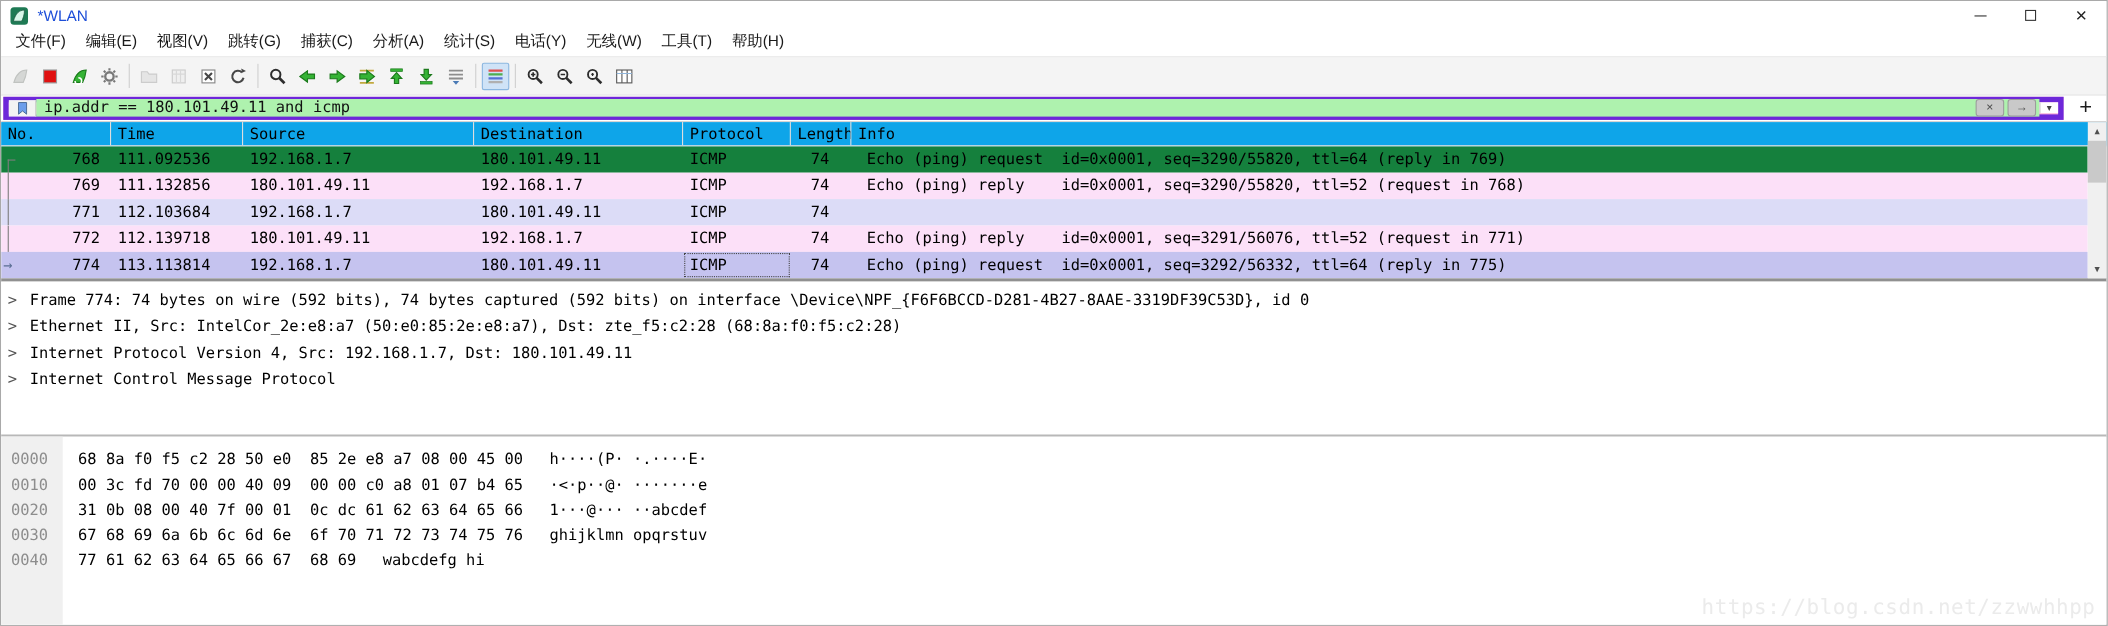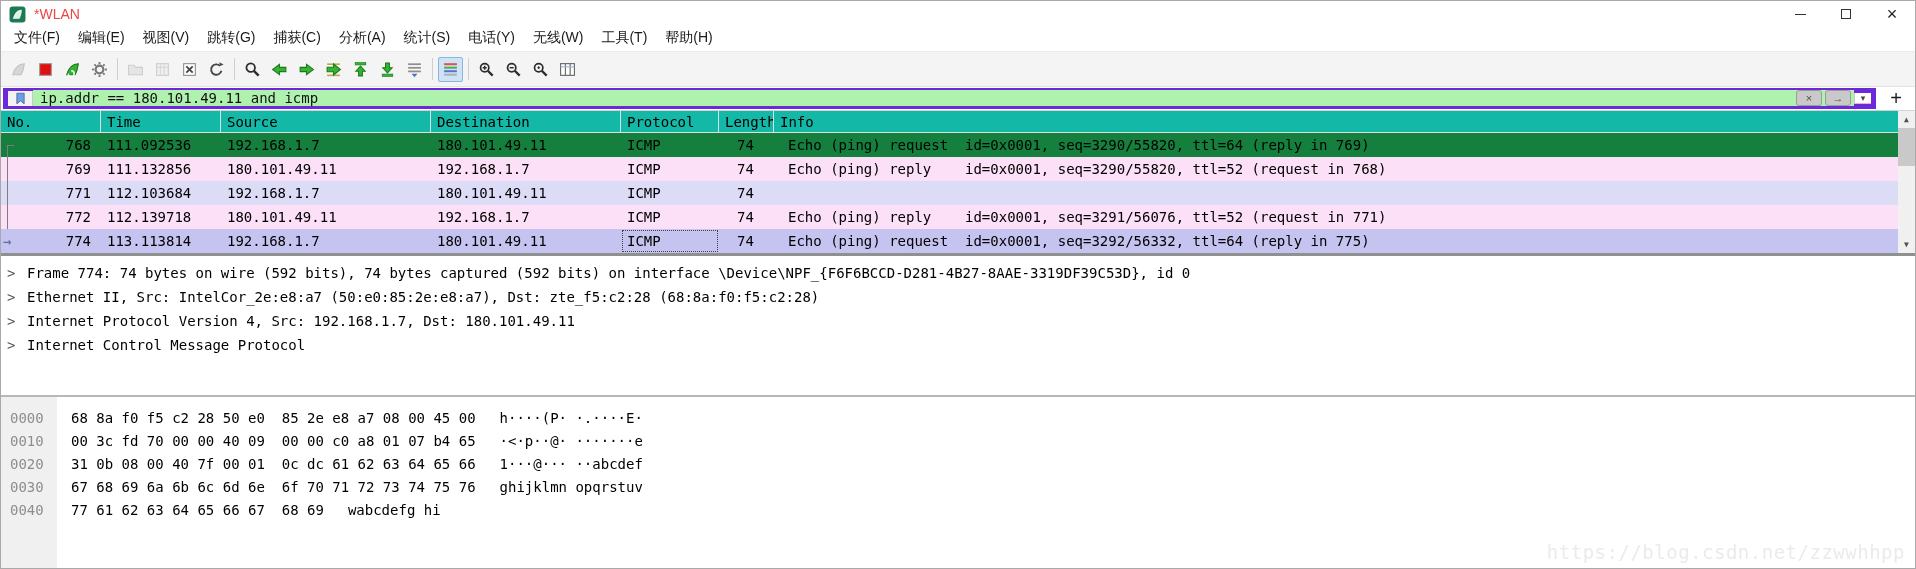--- a/index.html
+++ b/index.html
@@ -3,21 +3,21 @@
 <meta charset="utf-8">
 <style>
 *{box-sizing:border-box;margin:0;padding:0}
 html,body{background:#9a9a9a}
 .window{position:relative;width:1916px;height:569px;background:#fff;border:1px solid #a9a9a9;overflow:hidden;font-family:"Liberation Sans",sans-serif}
 .mono{font-family:"DejaVu Sans Mono","Liberation Mono",monospace}
 
 .titlebar{height:26px;display:flex;align-items:center;padding-left:8px;background:#fff}
 .app-icon{width:17px;height:17px;display:inline-block}
 .app-icon svg{width:100%;height:100%;display:block}
-.title{margin-left:8px;font-size:14px;color:#ef4444}
+.title{margin-left:8px;font-size:14px;color:#1d4ed8}
 .win-controls{margin-left:auto;display:flex;height:100%}
 .ctl{width:46px;display:flex;align-items:center;justify-content:center;color:#222;cursor:default}
 .glyph-min{width:11px;height:1px;background:#333;display:block}
 .glyph-max{width:10px;height:10px;border:1px solid #333;display:block}
 .ctl-close{font-size:18px;line-height:1}
 
 .menubar{height:24px;display:flex;align-items:flex-start;padding-left:4px;font-size:14px;color:#1a1a1a;background:#fff}
 .menu-item{padding:2px 9px;border-radius:2px;white-space:nowrap}
 
 .toolbar{height:36px;display:flex;align-items:center;padding-left:4px;background:#f4f4f4;border-top:1px solid #ececec;border-bottom:1px solid #e2e2e2}
@@ -33,21 +33,21 @@
 .fbookmark{width:25px;display:flex;align-items:center;justify-content:center;border-right:1px solid #c9c9c9;background:#f3f3f3}
 .fbookmark svg{width:13px;height:15px}
 .fgreen{flex:1;display:flex;align-items:center}
 .filter-input{flex:1;height:100%;border:none;outline:none;background:transparent;font-size:14px;padding-left:7px;color:#111;font-family:"DejaVu Sans Mono","Liberation Mono",monospace}
 .fbtn{width:26px;height:16px;margin-right:3px;background:#c9c9c9;border:1px solid #9c9c9c;border-radius:3px;display:flex;align-items:center;justify-content:center;font-size:11px;color:#4e4e4e;align-self:center}
 .fcaret{width:17px;display:flex;align-items:center;justify-content:center;color:#444;font-size:9px;background:#fff;border-left:1px solid #c9c9c9}
 .fplus{width:22px;margin-left:9px;font-size:20px;color:#1c1c1c;text-align:center;line-height:20px}
 
 .plist{position:relative;height:142px;font-size:14px}
 .plist,.pheader,.prow{font-family:"DejaVu Sans Mono","Liberation Mono",monospace}
-.pheader{display:flex;height:22px;line-height:22px;border-bottom:1px solid #e0e0e0;padding-right:17px;background:#14b8a6}
+.pheader{display:flex;height:22px;line-height:22px;border-bottom:1px solid #e0e0e0;padding-right:17px;background:#0ea5e9}
 .hcell{border-right:1px solid #dedede;padding-left:6px;color:#000;overflow:hidden;white-space:nowrap}
 .col-no{width:100px}.col-time{width:120px}.col-source{width:210px}.col-destination{width:190px}.col-protocol{width:98px}.col-length{width:55px}.col-info{flex:1;border-right:none}
 .prows{height:120px;overflow:hidden;margin-right:17px}
 .prow{display:flex;height:24px;line-height:24px;white-space:nowrap;color:#000}
 .pcell{overflow:hidden;padding-left:6px}
 .pcell.col-no{position:relative;text-align:right;padding-right:10px}
 .pcell.col-length{text-align:center;padding-right:8px}
 .pcell.col-info{white-space:pre;padding-left:14px}
 .pcell.focus{outline:1px dotted #444;outline-offset:-2px}
 .marker-corner{position:absolute;left:6px;top:12px;width:7px;height:12px;border-left:1px solid #7d7d7d;border-top:1px solid #7d7d7d}

